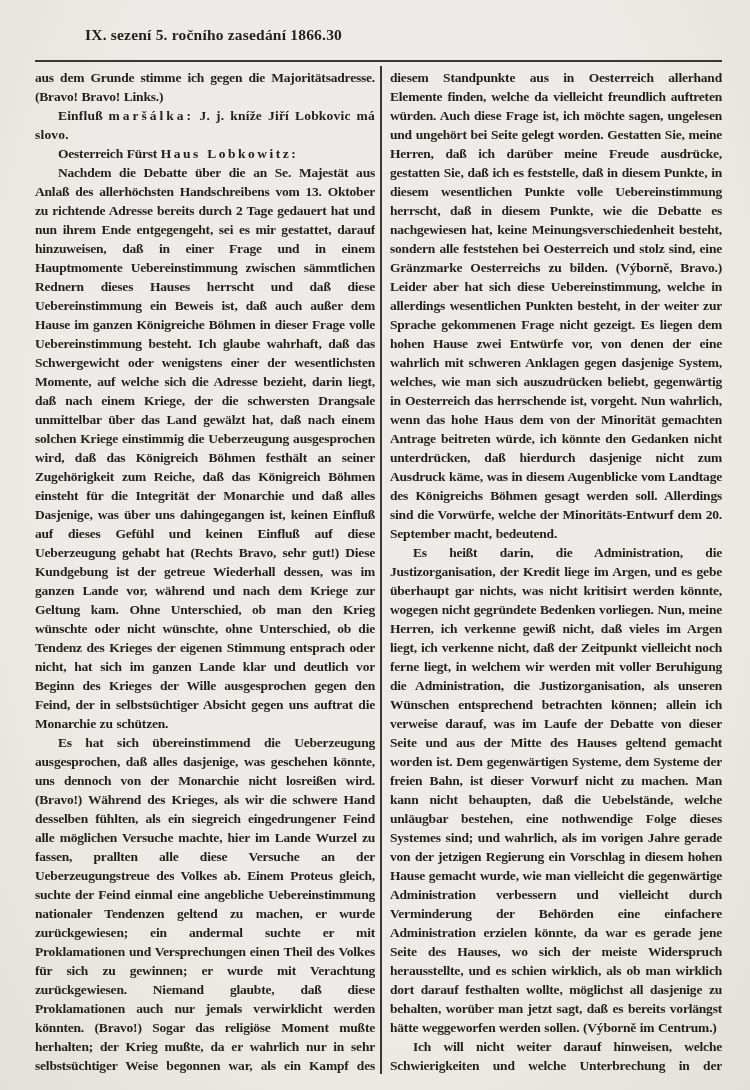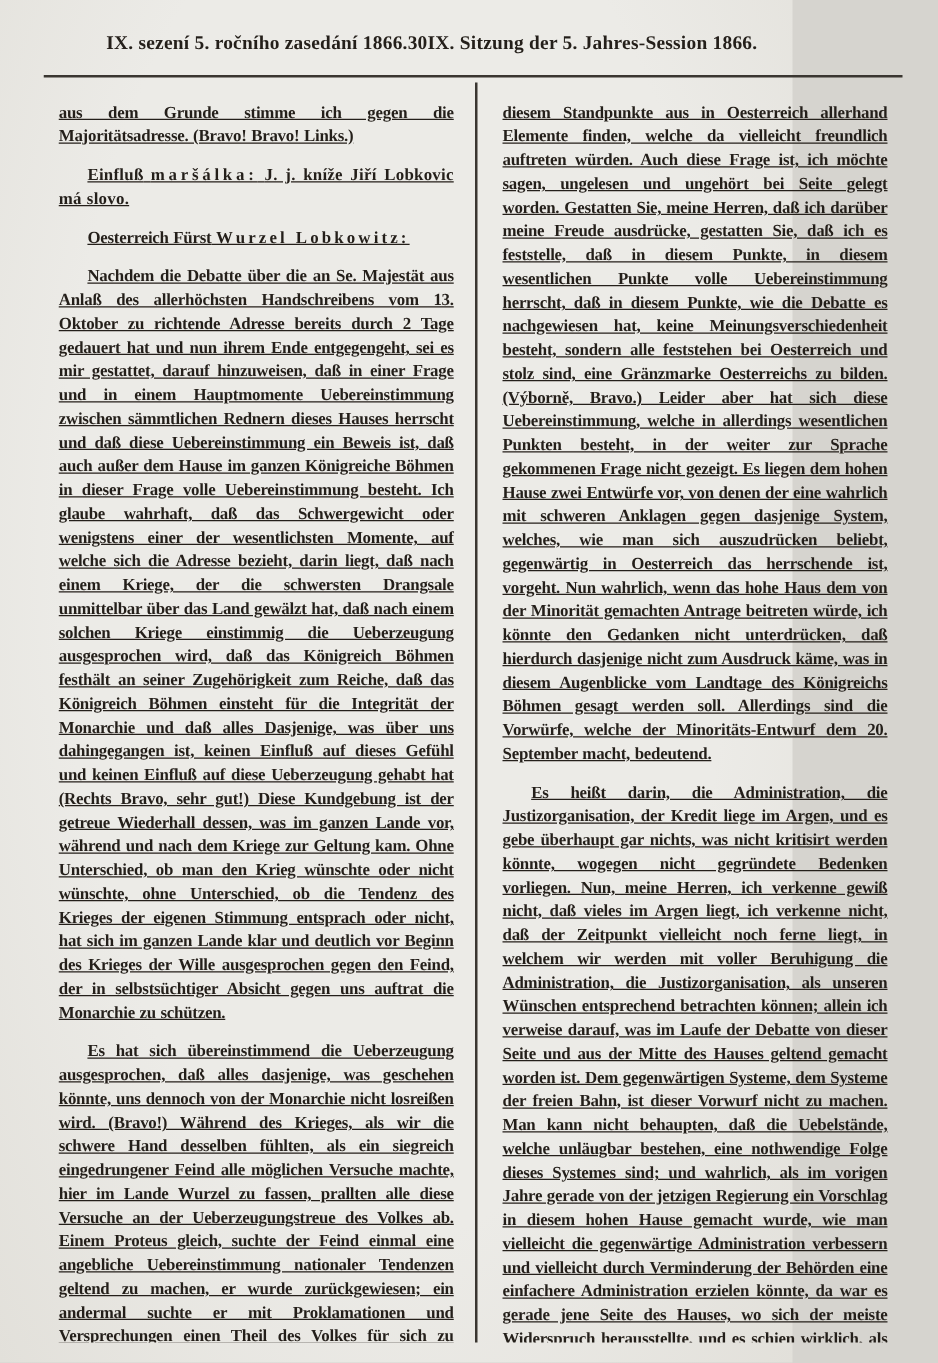--- a/index.html
+++ b/index.html
@@ -4,36 +4,36 @@
 <style>
   html,body{margin:0;padding:0;}
   body{
     width:750px;height:1090px;
     background:#d6d4cf;
     font-family:"Liberation Serif", serif;
     overflow:hidden;
   }
   .page{
     position:relative;
-    width:634px;height:1090px;
+    width:750px;height:1090px;
     background:radial-gradient(ellipse at 50% 40%, #ecebe7 60%, #e2e0da 100%);
     color:#241f1a;
     box-sizing:border-box;
   }
   .header{
     position:absolute;
     left:35px;right:28px;top:26px;
     display:flex;
     align-items:baseline;
     font-weight:bold;
     font-size:15.5px;
     letter-spacing:0.2px;
   }
   .header .h-left{flex:0 0 auto; padding-left:50px;}
-  .header .h-num{flex:1 1 auto; text-align:center;}
+  .header .h-num{flex:1 1 auto; }
   .header .h-right{flex:0 0 auto; padding-right:20px;}
   .header-rule{
     position:absolute;
     left:35px; width:687px; top:60px; height:2px;
     background:#3a3631;
   }
   .col-divider{
     position:absolute;
     left:380px; top:66px; width:1.5px; height:1008px;
     background:#3a3631;
@@ -45,53 +45,52 @@
     overflow:hidden;
     text-align:justify;
     font-weight:bold;
     font-size:13.5px;
     line-height:19px;
     letter-spacing:-0.2px;
     word-spacing:0.5px;
   }
   .column.left{left:35px;  width:340px;}
   .column.right{left:390px; width:332px;}
-  .column p{margin:12px; text-indent:1.7em;text-decoration:underline;}
+  .column p{margin:0; text-indent:1.7em;}
   .column p.no-indent{text-indent:0;}
   .antiqua{
     font-weight:bold;
     letter-spacing:0.2px;
   }
   .spaced{letter-spacing:3px;}
   .spaced-name{letter-spacing:2.5px;}
 </style>
 </head>
 <body>
 
 <div class="page">
 
   <div class="header">
     <span class="h-left">IX. sezení 5. ročního zasedání 1866.</span>
     <span class="h-num">30</span>
-    <span class="h-right">IX. Sitzung der 5. Jahres-Session 1866.</span>
   </div>
 
   <div class="header-rule"></div>
   <div class="col-divider"></div>
 
   <div class="column left">
     <p class="no-indent">aus dem Grunde stimme ich gegen die Majoritätsadresse. (Bravo! Bravo! Links.)</p>
     <p>
       <span class="antiqua">Einfluß</span>
       <span class="antiqua spaced">maršálka:</span>
       <span class="antiqua">J. j. kníže Jiří Lobkovic má slovo.</span>
     </p>
     <p>
       <span>Oesterreich Fürst</span>
-      <span class="spaced-name">Wurzel Lobkowitz:</span>
+      <span class="spaced-name">Haus Lobkowitz:</span>
     </p>
     <p>Nachdem die Debatte über die an Se. Majestät aus Anlaß des allerhöchsten Handschreibens vom 13. Oktober zu richtende Adresse bereits durch 2 Tage gedauert hat und nun ihrem Ende entgegengeht, sei es mir gestattet, darauf hinzuweisen, daß in einer Frage und in einem Hauptmomente Uebereinstimmung zwischen sämmtlichen Rednern dieses Hauses herrscht und daß diese Uebereinstimmung ein Beweis ist, daß auch außer dem Hause im ganzen Königreiche Böhmen in dieser Frage volle Uebereinstimmung besteht. Ich glaube wahrhaft, daß das Schwergewicht oder wenigstens einer der wesentlichsten Momente, auf welche sich die Adresse bezieht, darin liegt, daß nach einem Kriege, der die schwersten Drangsale unmittelbar über das Land gewälzt hat, daß nach einem solchen Kriege einstimmig die Ueberzeugung ausgesprochen wird, daß das Königreich Böhmen festhält an seiner Zugehörigkeit zum Reiche, daß das Königreich Böhmen einsteht für die Integrität der Monarchie und daß alles Dasjenige, was über uns dahingegangen ist, keinen Einfluß auf dieses Gefühl und keinen Einfluß auf diese Ueberzeugung gehabt hat (Rechts Bravo, sehr gut!) Diese Kundgebung ist der getreue Wiederhall dessen, was im ganzen Lande vor, während und nach dem Kriege zur Geltung kam. Ohne Unterschied, ob man den Krieg wünschte oder nicht wünschte, ohne Unterschied, ob die Tendenz des Krieges der eigenen Stimmung entsprach oder nicht, hat sich im ganzen Lande klar und deutlich vor Beginn des Krieges der Wille ausgesprochen gegen den Feind, der in selbstsüchtiger Absicht gegen uns auftrat die Monarchie zu schützen.</p>
     <p>Es hat sich übereinstimmend die Ueberzeugung ausgesprochen, daß alles dasjenige, was geschehen könnte, uns dennoch von der Monarchie nicht losreißen wird. (Bravo!) Während des Krieges, als wir die schwere Hand desselben fühlten, als ein siegreich eingedrungener Feind alle möglichen Versuche machte, hier im Lande Wurzel zu fassen, prallten alle diese Versuche an der Ueberzeugungstreue des Volkes ab. Einem Proteus gleich, suchte der Feind einmal eine angebliche Uebereinstimmung nationaler Tendenzen geltend zu machen, er wurde zurückgewiesen; ein andermal suchte er mit Proklamationen und Versprechungen einen Theil des Volkes für sich zu gewinnen; er wurde mit Verachtung zurückgewiesen. Niemand glaubte, daß diese Proklamationen auch nur jemals verwirklicht werden könnten. (Bravo!) Sogar das religiöse Moment mußte herhalten; der Krieg mußte, da er wahrlich nur in sehr selbstsüchtiger Weise begonnen war, als ein Kampf des aufgeklärten Protestantismus gegen den dunklen Concordat-Staat Oesterreich dargestellt werden; es wurde sogar darauf hingewiesen, man würde vielleicht von</p>
   </div>
 
   <div class="column right">
     <p class="no-indent">diesem Standpunkte aus in Oesterreich allerhand Elemente finden, welche da vielleicht freundlich auftreten würden. Auch diese Frage ist, ich möchte sagen, ungelesen und ungehört bei Seite gelegt worden. Gestatten Sie, meine Herren, daß ich darüber meine Freude ausdrücke, gestatten Sie, daß ich es feststelle, daß in diesem Punkte, in diesem wesentlichen Punkte volle Uebereinstimmung herrscht, daß in diesem Punkte, wie die Debatte es nachgewiesen hat, keine Meinungsverschiedenheit besteht, sondern alle feststehen bei Oesterreich und stolz sind, eine Gränzmarke Oesterreichs zu bilden. (Výborně, Bravo.) Leider aber hat sich diese Uebereinstimmung, welche in allerdings wesentlichen Punkten besteht, in der weiter zur Sprache gekommenen Frage nicht gezeigt. Es liegen dem hohen Hause zwei Entwürfe vor, von denen der eine wahrlich mit schweren Anklagen gegen dasjenige System, welches, wie man sich auszudrücken beliebt, gegenwärtig in Oesterreich das herrschende ist, vorgeht. Nun wahrlich, wenn das hohe Haus dem von der Minorität gemachten Antrage beitreten würde, ich könnte den Gedanken nicht unterdrücken, daß hierdurch dasjenige nicht zum Ausdruck käme, was in diesem Augenblicke vom Landtage des Königreichs Böhmen gesagt werden soll. Allerdings sind die Vorwürfe, welche der Minoritäts-Entwurf dem 20. September macht, bedeutend.</p>
     <p>Es heißt darin, die Administration, die Justizorganisation, der Kredit liege im Argen, und es gebe überhaupt gar nichts, was nicht kritisirt werden könnte, wogegen nicht gegründete Bedenken vorliegen. Nun, meine Herren, ich verkenne gewiß nicht, daß vieles im Argen liegt, ich verkenne nicht, daß der Zeitpunkt vielleicht noch ferne liegt, in welchem wir werden mit voller Beruhigung die Administration, die Justizorganisation, als unseren Wünschen entsprechend betrachten können; allein ich verweise darauf, was im Laufe der Debatte von dieser Seite und aus der Mitte des Hauses geltend gemacht worden ist. Dem gegenwärtigen Systeme, dem Systeme der freien Bahn, ist dieser Vorwurf nicht zu machen. Man kann nicht behaupten, daß die Uebelstände, welche unläugbar bestehen, eine nothwendige Folge dieses Systemes sind; und wahrlich, als im vorigen Jahre gerade von der jetzigen Regierung ein Vorschlag in diesem hohen Hause gemacht wurde, wie man vielleicht die gegenwärtige Administration verbessern und vielleicht durch Verminderung der Behörden eine einfachere Administration erzielen könnte, da war es gerade jene Seite des Hauses, wo sich der meiste Widerspruch herausstellte, und es schien wirklich, als ob man wirklich dort darauf festhalten wollte, möglichst all dasjenige zu behalten, worüber man jetzt sagt, daß es bereits vorlängst hätte weggeworfen werden sollen. (Výborně im Centrum.)</p>
     <p>Ich will nicht weiter darauf hinweisen, welche Schwierigkeiten und welche Unterbrechung in der Entwicklung unseres Staatslebens der Krieg her-</p>
   </div>

